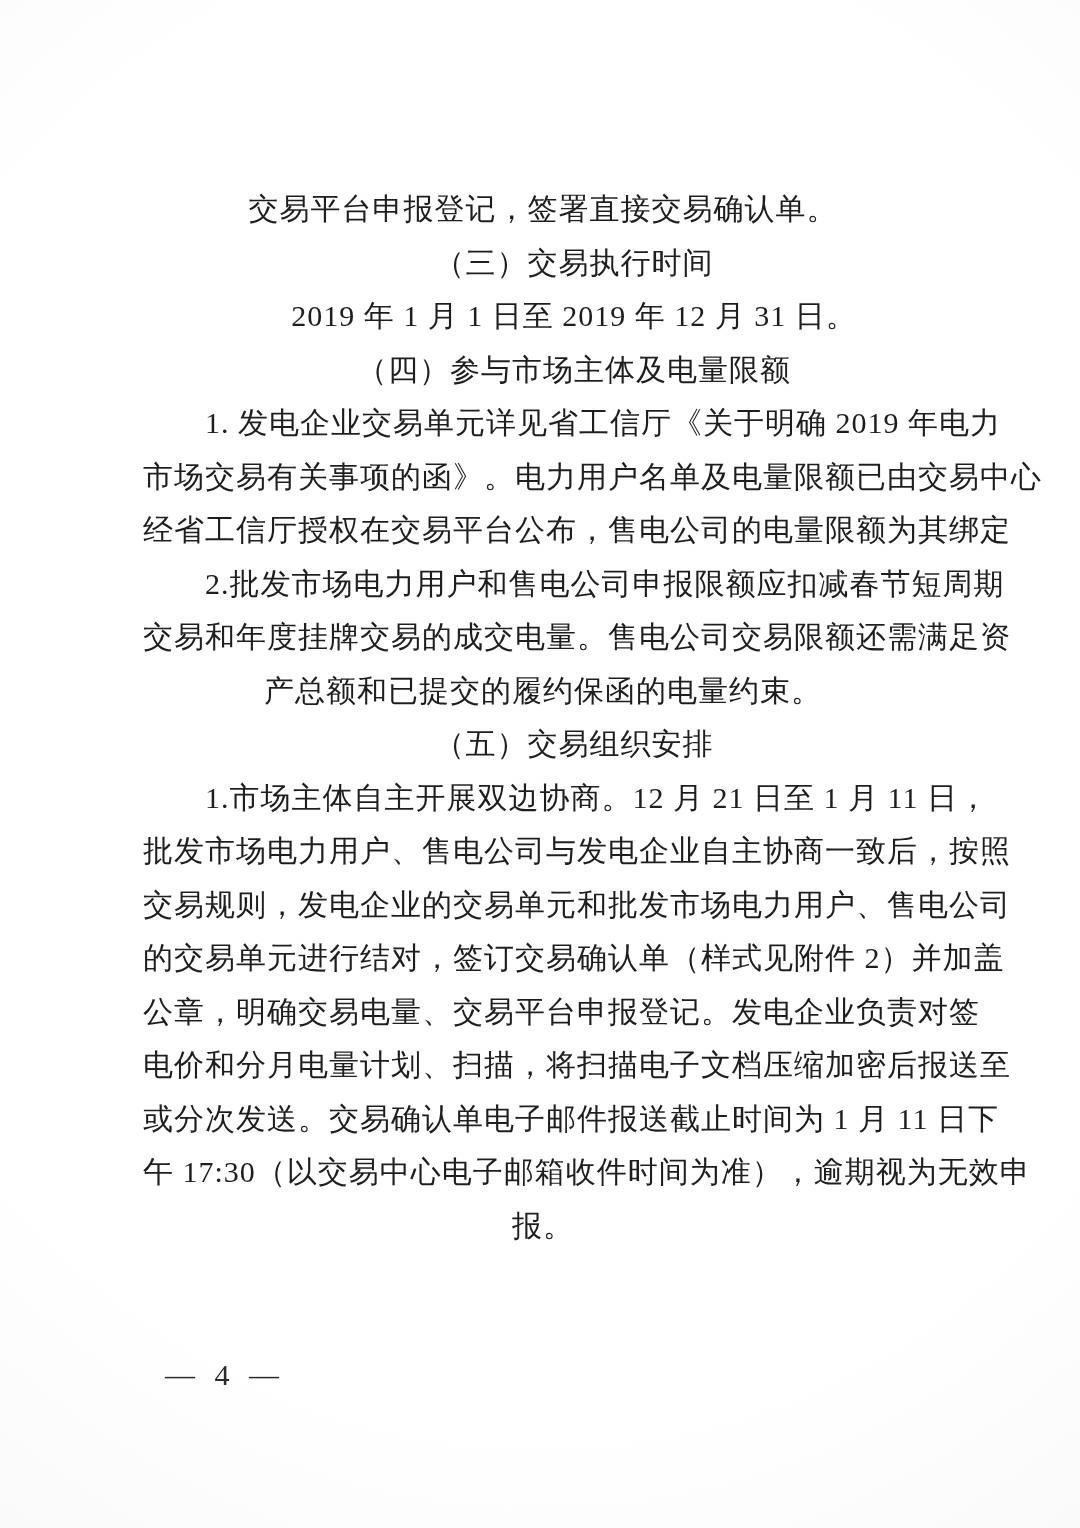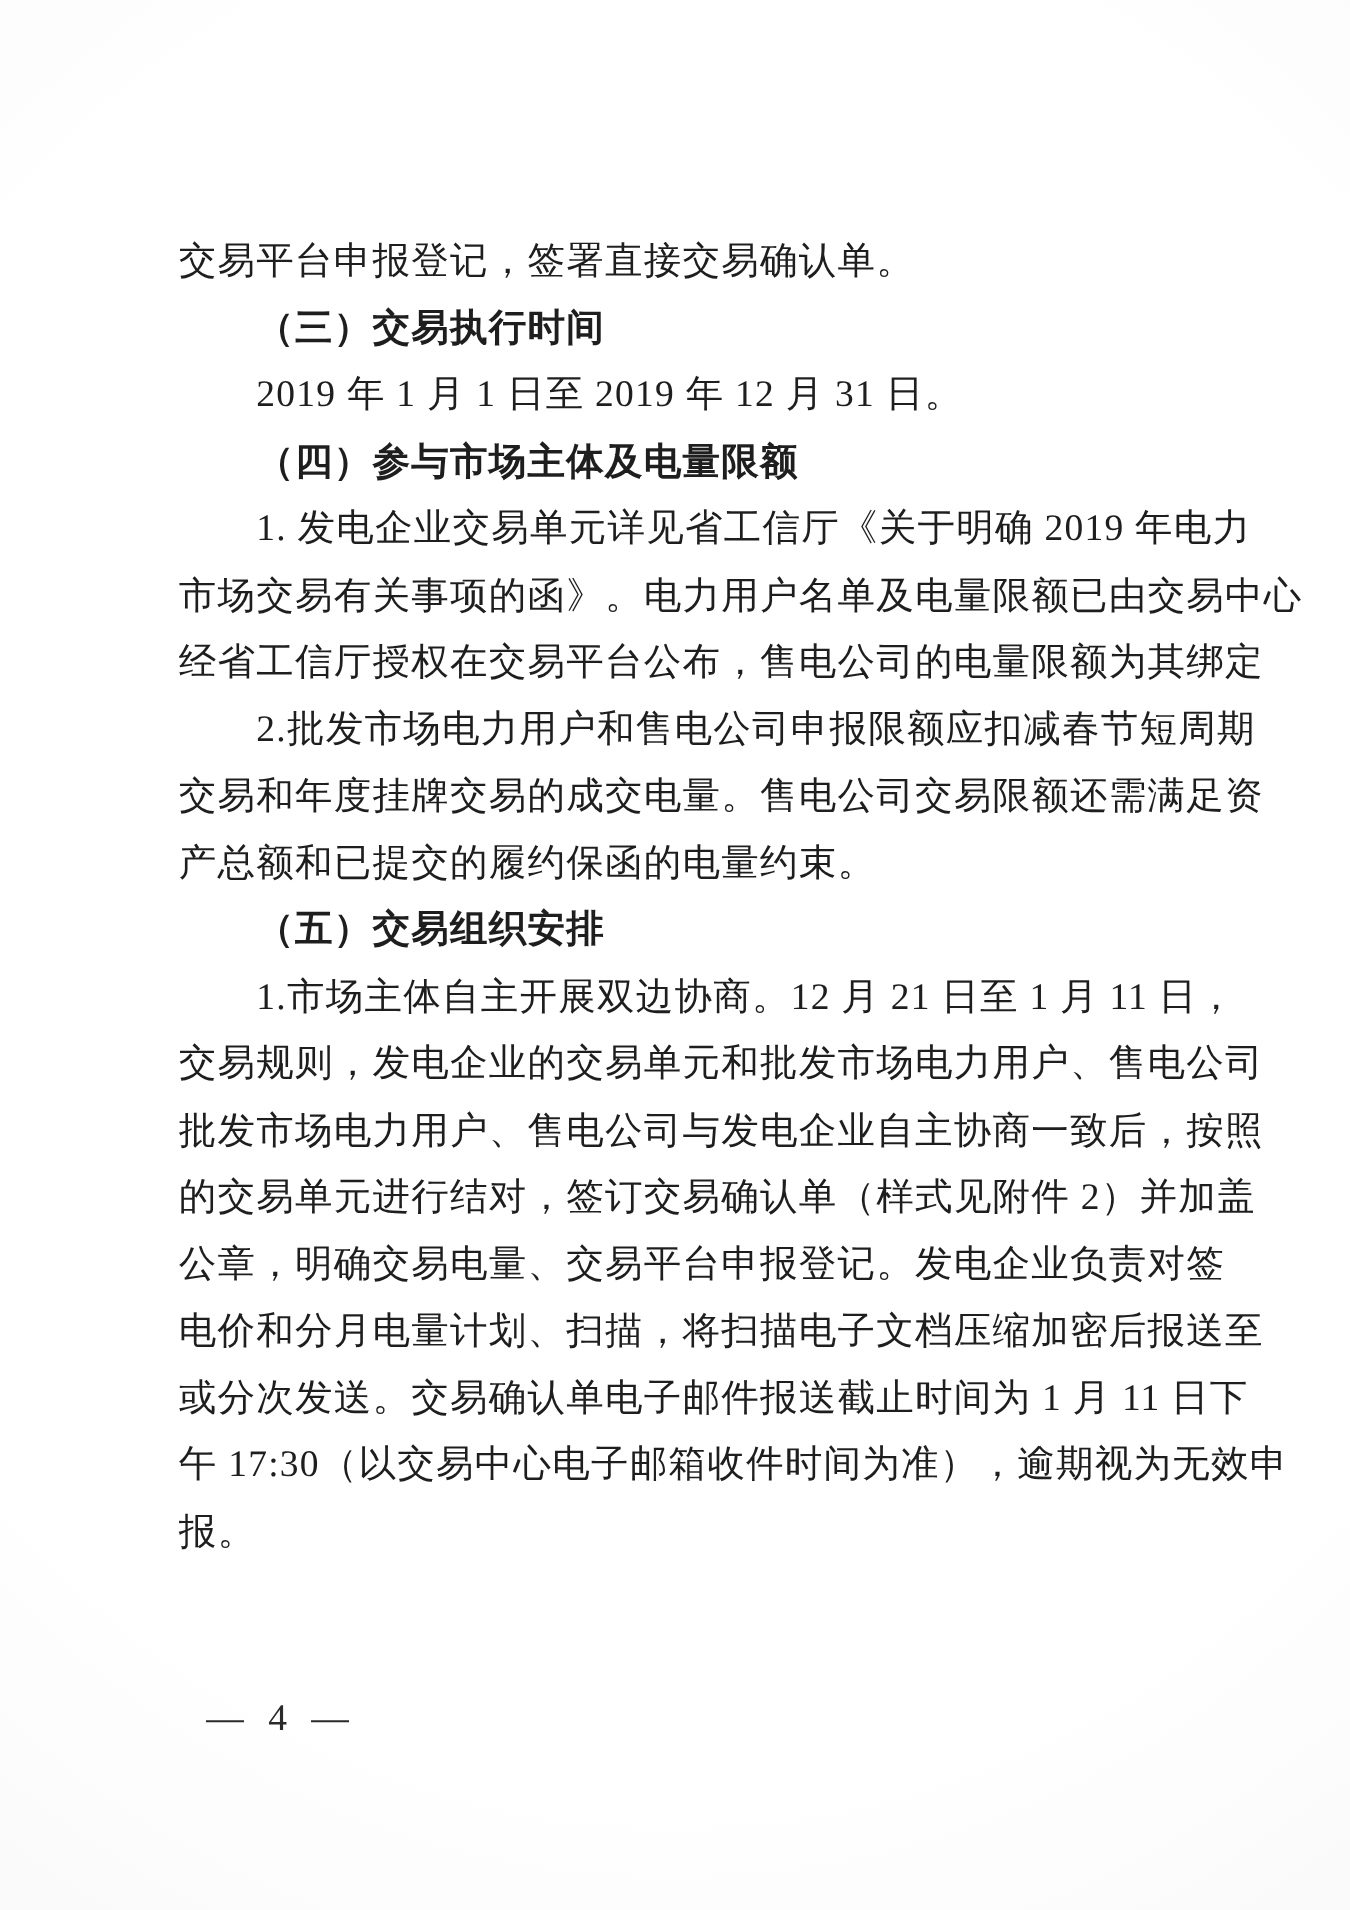--- a/index.html
+++ b/index.html
@@ -28,27 +28,27 @@
     top: 182px;
     width: 800px;
     color: #1e1e1e;
   }
   .line {
     font-size: 30px;
     line-height: 53.5px;
     height: 53.5px;
     white-space: nowrap;
     letter-spacing: 1px;
-    text-align: left;
+    text-align: center;
   }
   .line.indent {
     padding-left: 62px;
   }
   .line.heading {
-    font-weight: bold;
+    font-weight: normal;
   }
   .page-footer {
     position: absolute;
     left: 165px;
     top: 1358px;
     font-size: 30px;
     color: #2a2a2a;
     letter-spacing: 6px;
   }
 </style>
@@ -63,22 +63,22 @@
   <div class="line indent">2019 年 1 月 1 日至 2019 年 12 月 31 日。</div>
   <div class="line indent heading">（四）参与市场主体及电量限额</div>
   <div class="line indent">1. 发电企业交易单元详见省工信厅《关于明确 2019 年电力</div>
   <div class="line">市场交易有关事项的函》。电力用户名单及电量限额已由交易中心</div>
   <div class="line">经省工信厅授权在交易平台公布，售电公司的电量限额为其绑定</div>
   <div class="line indent">2.批发市场电力用户和售电公司申报限额应扣减春节短周期</div>
   <div class="line">交易和年度挂牌交易的成交电量。售电公司交易限额还需满足资</div>
   <div class="line">产总额和已提交的履约保函的电量约束。</div>
   <div class="line indent heading">（五）交易组织安排</div>
   <div class="line indent">1.市场主体自主开展双边协商。12 月 21 日至 1 月 11 日，</div>
+  <div class="line">批发市场电力用户、售电公司与发电企业自主协商一致后，按照</div>
   <div class="line">交易规则，发电企业的交易单元和批发市场电力用户、售电公司</div>
-  <div class="line">批发市场电力用户、售电公司与发电企业自主协商一致后，按照</div>
   <div class="line">的交易单元进行结对，签订交易确认单（样式见附件 2）并加盖</div>
   <div class="line">公章，明确交易电量、交易平台申报登记。发电企业负责对签</div>
   <div class="line">电价和分月电量计划、扫描，将扫描电子文档压缩加密后报送至</div>
   <div class="line">或分次发送。交易确认单电子邮件报送截止时间为 1 月 11 日下</div>
   <div class="line">午 17:30（以交易中心电子邮箱收件时间为准），逾期视为无效申</div>
   <div class="line">报。</div>
 </div>
 
 <div class="page-footer">— 4 —</div>
 

